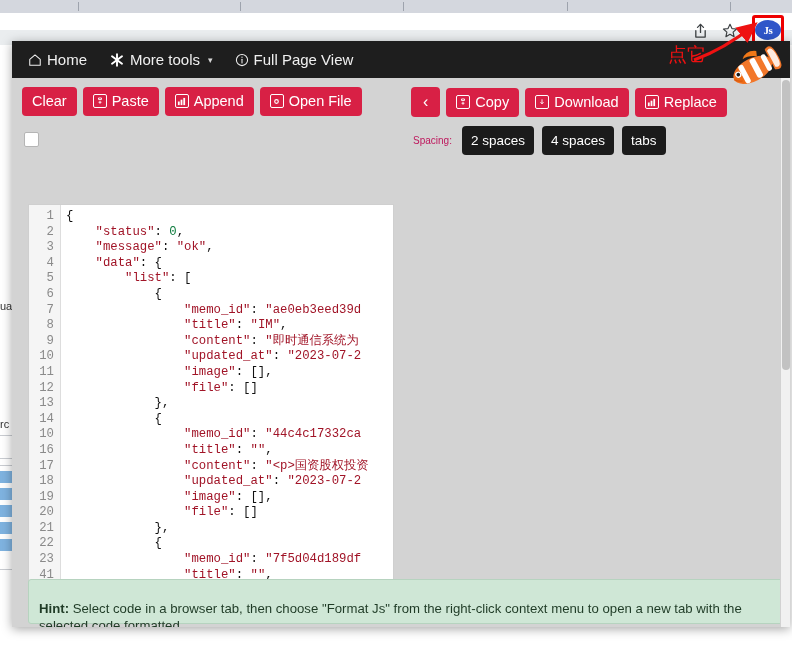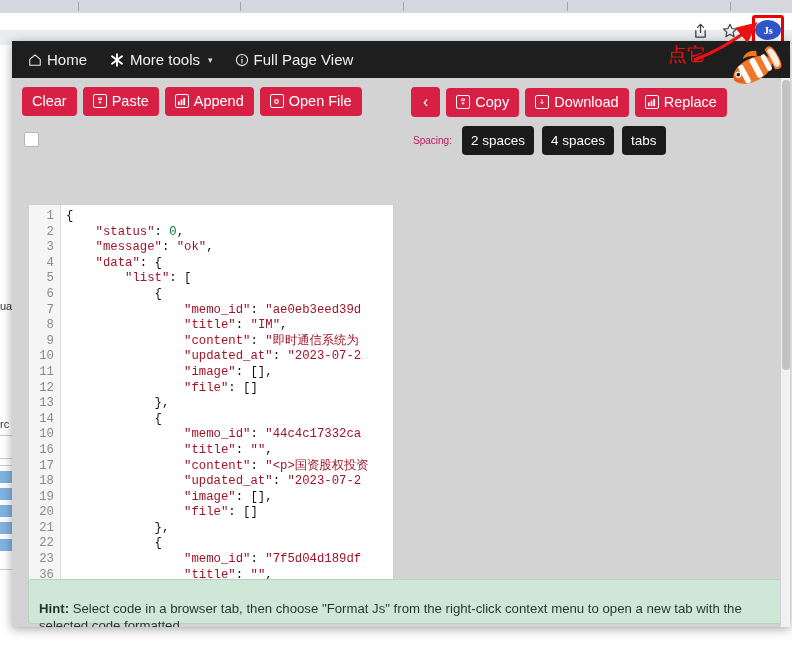--- a/index.html
+++ b/index.html
@@ -346,21 +346,21 @@
               <div class="ln">14</div>
               <div class="ln">10</div>
               <div class="ln">16</div>
               <div class="ln">17</div>
               <div class="ln">18</div>
               <div class="ln">19</div>
               <div class="ln">20</div>
               <div class="ln">21</div>
               <div class="ln">22</div>
               <div class="ln">23</div>
-              <div class="ln">36</div>
+              <div class="ln">41</div>
               <div class="ln">25</div>
             </div>
           <div class="code" id="code-l"><div class="ln"><span class="l-pun">{</span></div><div class="ln"><span class="l-key">    "status"</span><span class="l-pun">: </span><span class="l-num">0</span><span class="l-pun">,</span></div><div class="ln"><span class="l-key">    "message"</span><span class="l-pun">: </span><span class="l-str">"ok"</span><span class="l-pun">,</span></div><div class="ln"><span class="l-key">    "data"</span><span class="l-pun">: {</span></div><div class="ln"><span class="l-key">        "list"</span><span class="l-pun">: [</span></div><div class="ln"><span class="l-pun">            {</span></div><div class="ln"><span class="l-key">                "memo_id"</span><span class="l-pun">: </span><span class="l-str">"ae0eb3eed39d</span></div><div class="ln"><span class="l-key">                "title"</span><span class="l-pun">: </span><span class="l-str">"IM"</span><span class="l-pun">,</span></div><div class="ln"><span class="l-key">                "content"</span><span class="l-pun">: </span><span class="l-str">"即时通信系统为</span></div><div class="ln"><span class="l-key">                "updated_at"</span><span class="l-pun">: </span><span class="l-str">"2023-07-2</span></div><div class="ln"><span class="l-key">                "image"</span><span class="l-pun">: [],</span></div><div class="ln"><span class="l-key">                "file"</span><span class="l-pun">: []</span></div><div class="ln"><span class="l-pun">            },</span></div><div class="ln"><span class="l-pun">            {</span></div><div class="ln"><span class="l-key">                "memo_id"</span><span class="l-pun">: </span><span class="l-str">"44c4c17332ca</span></div><div class="ln"><span class="l-key">                "title"</span><span class="l-pun">: </span><span class="l-str">""</span><span class="l-pun">,</span></div><div class="ln"><span class="l-key">                "content"</span><span class="l-pun">: </span><span class="l-str">"&lt;p&gt;国资股权投资</span></div><div class="ln"><span class="l-key">                "updated_at"</span><span class="l-pun">: </span><span class="l-str">"2023-07-2</span></div><div class="ln"><span class="l-key">                "image"</span><span class="l-pun">: [],</span></div><div class="ln"><span class="l-key">                "file"</span><span class="l-pun">: []</span></div><div class="ln"><span class="l-pun">            },</span></div><div class="ln"><span class="l-pun">            {</span></div><div class="ln"><span class="l-key">                "memo_id"</span><span class="l-pun">: </span><span class="l-str">"7f5d04d189df</span></div><div class="ln"><span class="l-key">                "title"</span><span class="l-pun">: </span><span class="l-str">""</span><span class="l-pun">,</span></div><div class="ln"><span class="l-key">                "content"</span><span class="l-pun">: </span><span class="l-str">"&lt;p&gt;sdf ds&lt;\/</span></div></div>
         </div>
       </div>
     </div>
 
     <div class="pane">
       <div class="btnrow">
         <button class="btn chev">

